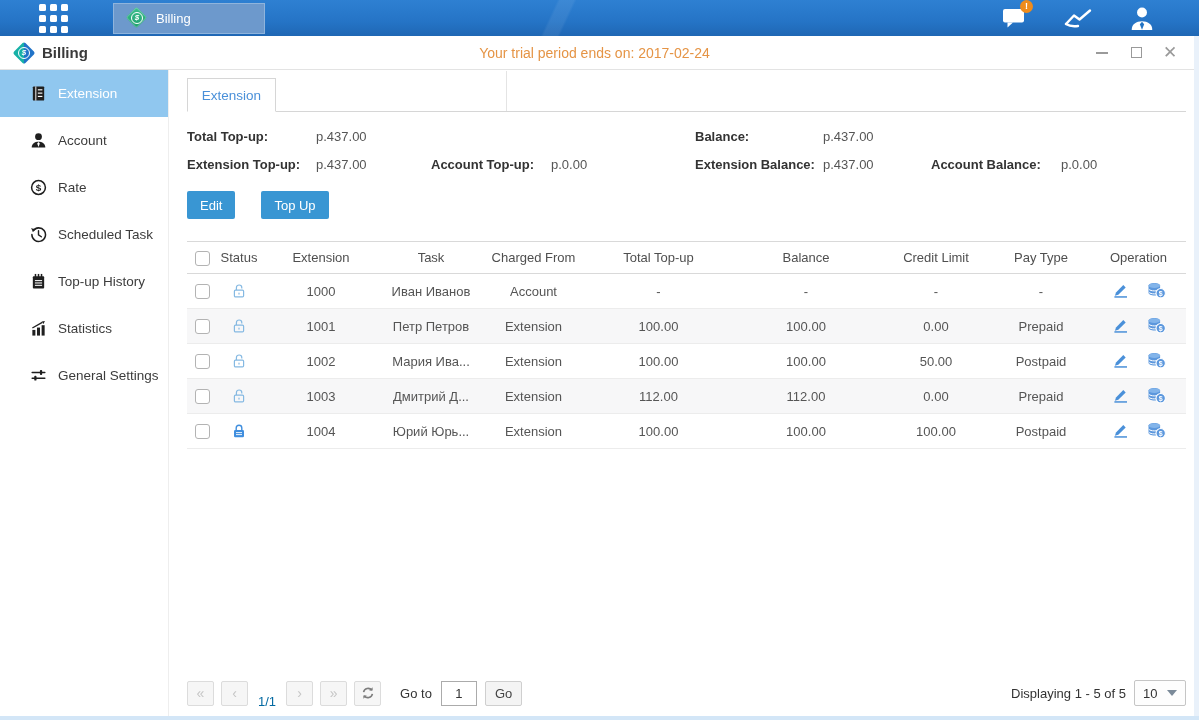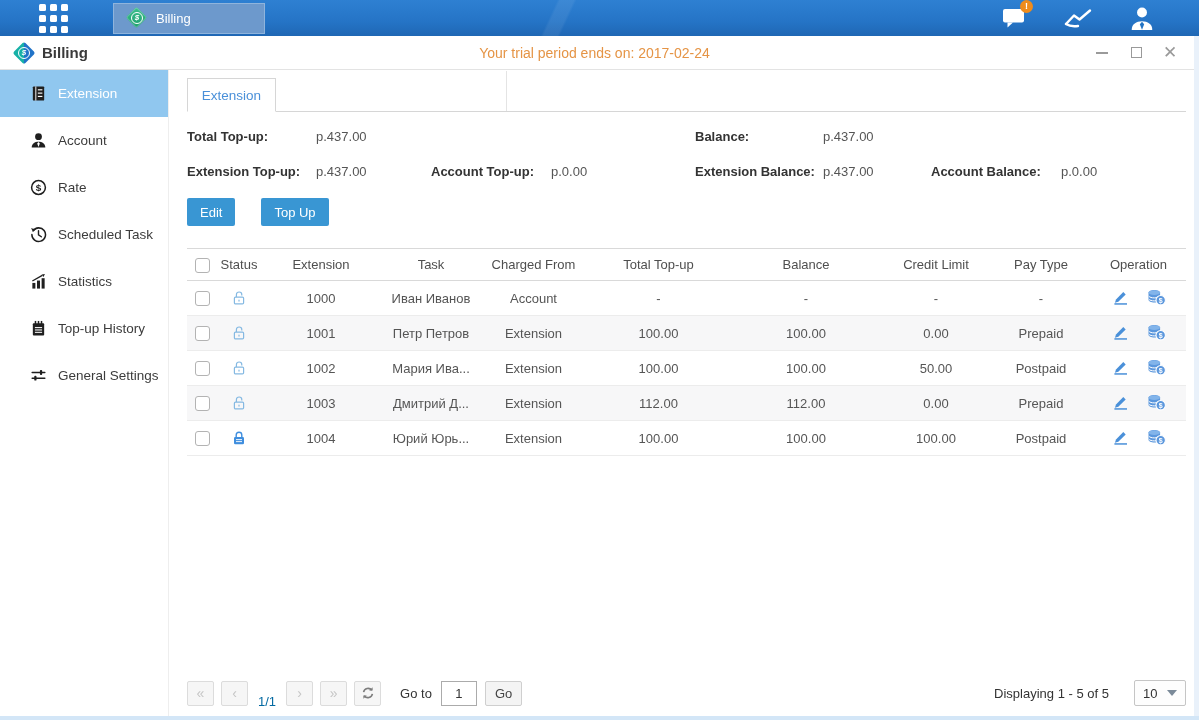--- a/index.html
+++ b/index.html
@@ -48,21 +48,21 @@
   .content { flex:1; border-left:1px solid #eeeeee; display:flex; flex-direction:column; padding:0 14px 0 18px; position:relative; }
 
   
   .tabstrip { height:42px; position:relative; border-bottom:1px solid #d6d6d6; flex:0 0 auto; }
   .tab { position:absolute; left:0; bottom:-1px; width:89px; height:34px; background:#fff; border:1px solid #d6d6d6; border-bottom-color:#fff;
     color:#4a90d9; font-size:13.5px; display:flex; align-items:center; justify-content:center; cursor:pointer; }
   .tab-divider { position:absolute; left:319px; bottom:0; width:1px; height:40px; background:#e4e4e4; }
 
   
   .summary { display:flex; margin-top:17px; flex:0 0 auto; }
-  .sum-grid { display:grid; row-gap:20px; align-items:baseline; }
+  .sum-grid { display:grid; row-gap:13px; align-items:baseline; }
   .sum-left  { width:508px; grid-template-columns:129px 115px 120px auto; }
   .sum-right { grid-template-columns:128px 108px 130px auto; }
   .sum-label { font-weight:bold; color:#333; }
   .sum-value { color:#555; }
 
   
   .actions { margin-top:19px; display:flex; gap:26px; flex:0 0 auto; }
   .btn-blue { background:#3996d3; color:#fff; border:none; border-radius:2px; height:28px; padding:0 13px; font-size:13px; font-family:inherit; cursor:pointer; }
 
   
@@ -78,21 +78,21 @@
   .op-cell span { display:inline-block; margin:0 7px; cursor:pointer; vertical-align:middle; }
 
   
   .pager { margin-top:auto; height:46px; display:flex; align-items:center; flex:0 0 auto; }
   .pg-btn { width:27px; height:25px; background:#f6f6f6; border:1px solid #dcdcdc; border-radius:2px; display:inline-flex; align-items:center; justify-content:center;
     color:#c6c6c6; font-size:14px; margin-right:7px; cursor:pointer; }
   .pg-label { color:#0369a1; margin:16px 10px 0 3px; }
   .goto-label { margin:0 9px 0 12px; color:#333; }
   .goto-input { width:36px; height:25px; border:1px solid #ababab; text-align:center; font-size:13px; font-family:inherit; color:#333; }
   .go-btn { margin-left:8px; height:25px; padding:0 9px; background:#f4f4f4; border:1px solid #cfcfcf; border-radius:2px; color:#444; font-size:13px; font-family:inherit; cursor:pointer; }
-  .pager-right { margin-left:auto; display:flex; align-items:center; gap:25px; }
+  .pager-right { margin-left:auto; display:flex; align-items:center; gap:8px; }
   .displaying { color:#333; }
   .size-select { width:52px; height:26px; border:1px solid #c5c5c5; border-radius:2px; background:#fdfdfd; display:flex; align-items:center; padding:0 8px; cursor:pointer; color:#333; }
   .size-select .caret { margin-left:auto; width:0; height:0; border-left:5px solid transparent; border-right:5px solid transparent; border-top:6px solid #7b8a99; }
 
   
   .frame-right { position:absolute; top:36px; right:0; width:5px; bottom:0; background:#e9f1fa; }
   .frame-bottom { position:absolute; left:0; bottom:0; width:1199px; height:4px; background:#d3e6f7; }
 </style>
 </head>
 <body>
@@ -219,39 +219,39 @@
     <div class="side-item">
       <svg width="17" height="17" viewBox="0 0 18 18">
         <path d="M3.2 5.2A7.2 7.2 0 1 1 2 9" fill="none" stroke="#1f1f1f" stroke-width="1.6" stroke-linecap="round"></path>
         <path d="M1 2.5l2.4 3.2 3.2-2.2z" fill="#1f1f1f"></path>
         <path d="M9 5v4.4l3 2" fill="none" stroke="#1f1f1f" stroke-width="1.5" stroke-linecap="round"></path>
       </svg>
       <span>Scheduled Task</span>
     </div>
     <div class="side-item">
       <svg width="17" height="17" viewBox="0 0 18 18">
-        <rect x="2.5" y="10.5" width="3.2" height="6" fill="#1f1f1f"></rect>
-        <rect x="7.4" y="8" width="3.2" height="8.5" fill="#1f1f1f"></rect>
-        <rect x="12.3" y="5.5" width="3.2" height="11" fill="#1f1f1f"></rect>
-        <path d="M2.5 8.5 L13 2.5" stroke="#1f1f1f" stroke-width="1.4" fill="none"></path>
-        <path d="M15.8 1l-3.4.6 1.8 2.6z" fill="#1f1f1f"></path>
-      </svg>
-      <span>Statistics</span>
-    </div>
-    <div class="side-item">
-      <svg width="17" height="17" viewBox="0 0 18 18">
         <rect x="3" y="3.4" width="12" height="13" rx="1" fill="#1f1f1f"></rect>
         <rect x="5" y="1" width="1.6" height="3.6" fill="#1f1f1f"></rect>
         <rect x="8.2" y="1" width="1.6" height="3.6" fill="#1f1f1f"></rect>
         <rect x="11.4" y="1" width="1.6" height="3.6" fill="#1f1f1f"></rect>
         <rect x="5.2" y="7.5" width="7.6" height="1.1" fill="#fff"></rect>
         <rect x="5.2" y="10" width="7.6" height="1.1" fill="#fff"></rect>
         <rect x="5.2" y="12.5" width="7.6" height="1.1" fill="#fff"></rect>
       </svg>
       <span>Top-up History</span>
+    </div>
+    <div class="side-item">
+      <svg width="17" height="17" viewBox="0 0 18 18">
+        <rect x="2.5" y="10.5" width="3.2" height="6" fill="#1f1f1f"></rect>
+        <rect x="7.4" y="8" width="3.2" height="8.5" fill="#1f1f1f"></rect>
+        <rect x="12.3" y="5.5" width="3.2" height="11" fill="#1f1f1f"></rect>
+        <path d="M2.5 8.5 L13 2.5" stroke="#1f1f1f" stroke-width="1.4" fill="none"></path>
+        <path d="M15.8 1l-3.4.6 1.8 2.6z" fill="#1f1f1f"></path>
+      </svg>
+      <span>Statistics</span>
     </div>
     <div class="side-item">
       <svg width="17" height="17" viewBox="0 0 18 18">
         <rect x="1.5" y="5" width="15" height="1.6" rx="0.8" fill="#1f1f1f"></rect>
         <rect x="10.5" y="3.2" width="2.4" height="5.2" rx="1" fill="#1f1f1f"></rect>
         <rect x="1.5" y="11" width="15" height="1.6" rx="0.8" fill="#1f1f1f"></rect>
         <rect x="4.5" y="9.2" width="2.4" height="5.2" rx="1" fill="#1f1f1f"></rect>
       </svg>
       <span>General Settings</span>
     </div>

